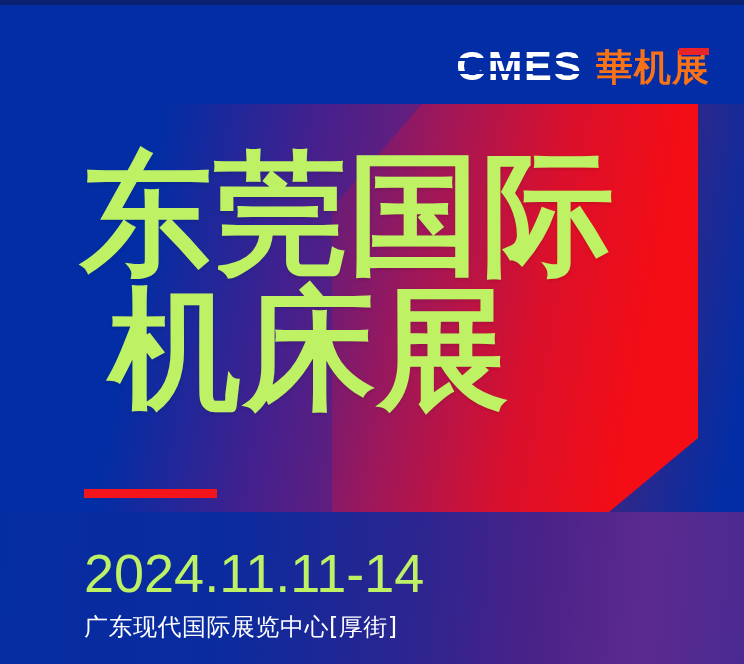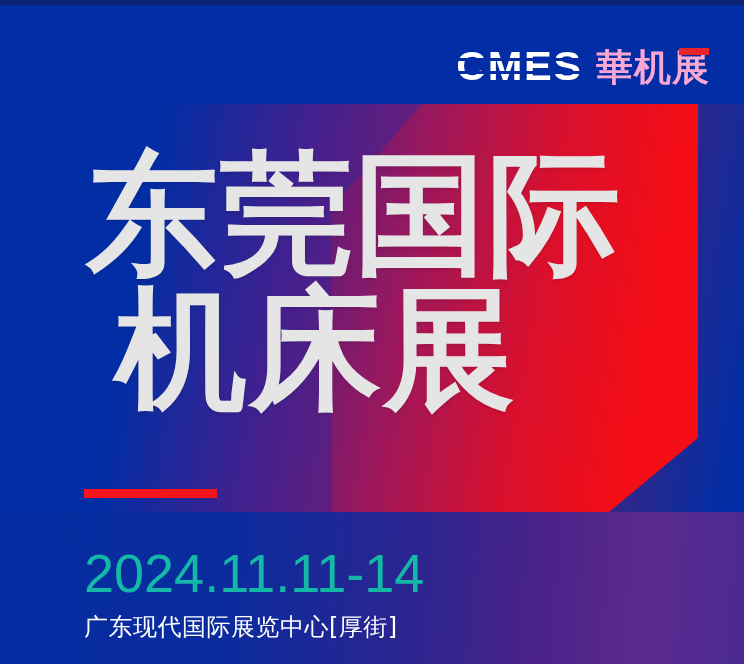--- a/index.html
+++ b/index.html
@@ -131,35 +131,35 @@
   .logo-accent {
     position: absolute;
     right: 1px;
     top: 2px;
     width: 30px;
     height: 7px;
     background: #e8232a;
     z-index: 3;
   }
   .logo-cn {
-    color: #f9a8d4;
+    color: #f97316;
     font-size: 37px;
     font-weight: 700;
     line-height: 1;
     letter-spacing: 1px;
     font-family: "DejaVu Sans", "Liberation Sans", sans-serif;
   }
 
   
   .headline {
     position: absolute;
-    left: 86px;
+    left: 80px;
     top: 150px;
     z-index: 20;
-    color: #e5e5e5;
+    color: #bef264;
   }
   .headline-line {
     display: block;
     font-family: "DejaVu Sans", "Liberation Sans", sans-serif;
     font-weight: 700;
     font-size: 132px;
     line-height: 0.98;
     letter-spacing: 2px;
     white-space: nowrap;
     text-shadow: 0 2px 3px rgba(0,0,0,0.10);
@@ -179,21 +179,21 @@
     background: #f3151b;
     z-index: 20;
   }
 
   
   .date-text {
     position: absolute;
     left: 84px;
     top: 546px;
     z-index: 20;
-    color: #14b8a6;
+    color: #bef264;
     font-family: "Liberation Sans", "DejaVu Sans", sans-serif;
     font-size: 54px;
     font-weight: 400;
     letter-spacing: 0px;
     line-height: 1;
     white-space: nowrap;
   }
   .venue-text {
     position: absolute;
     left: 84px;

